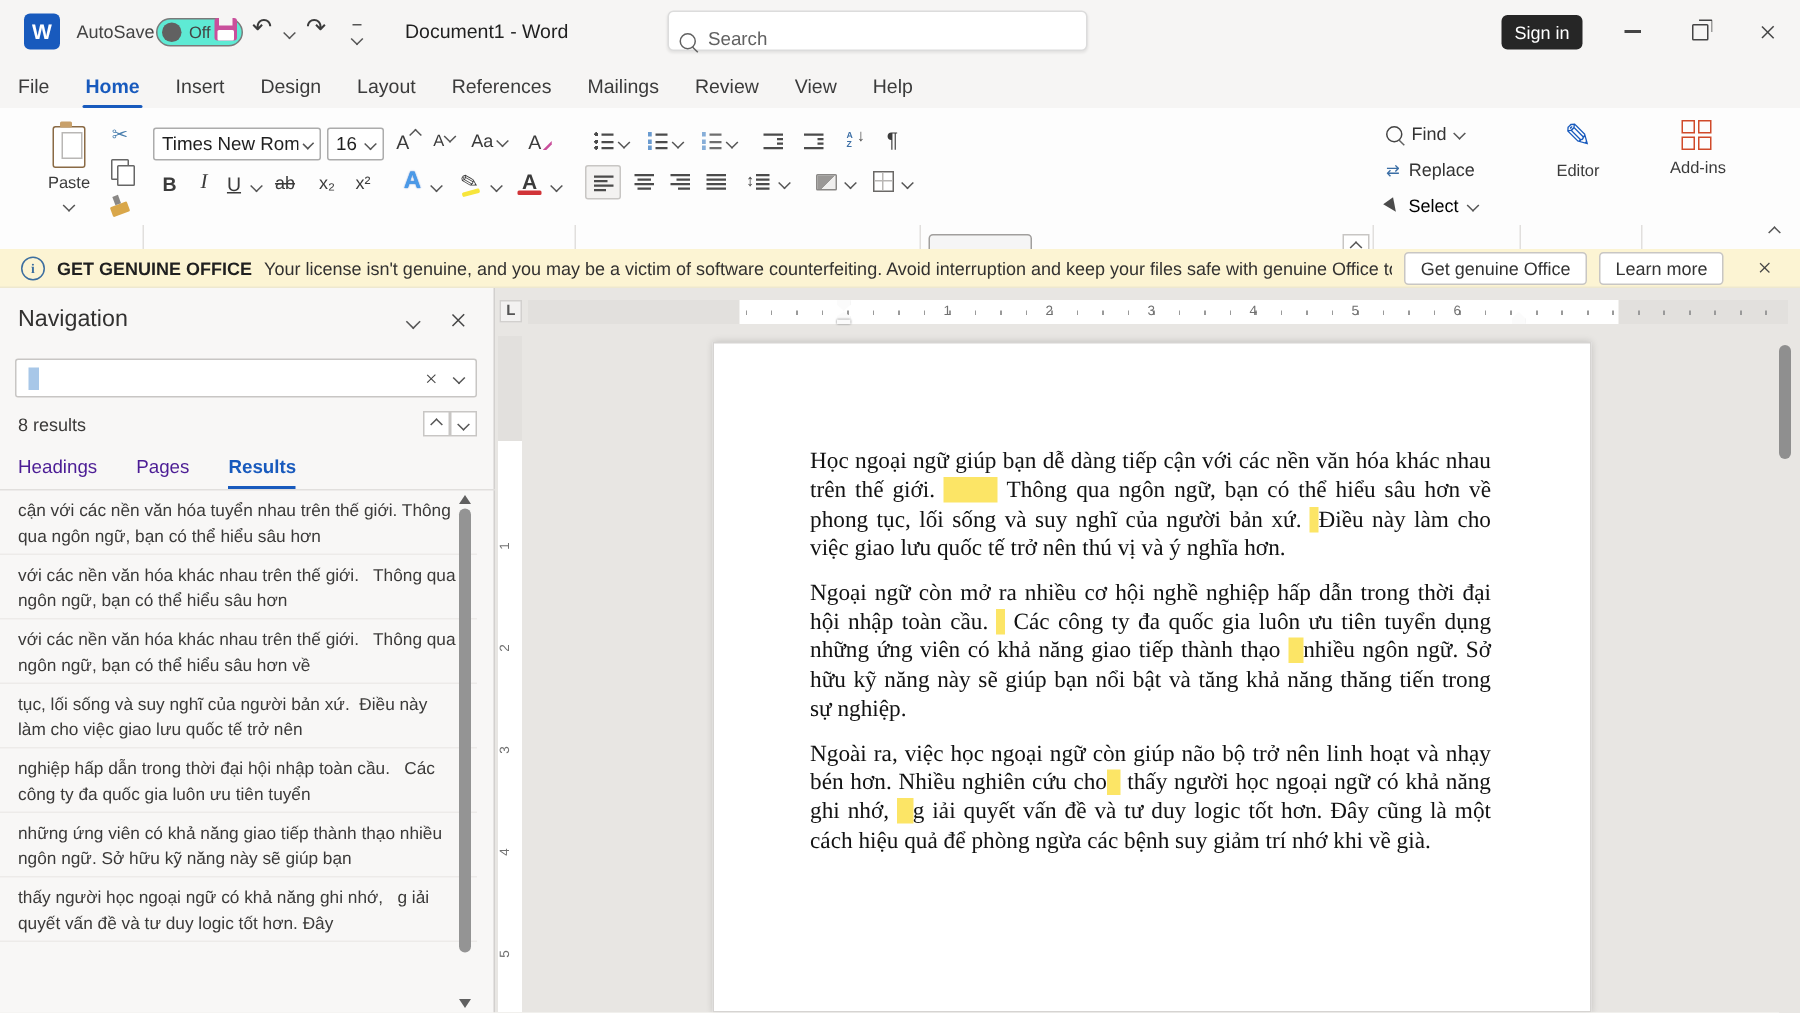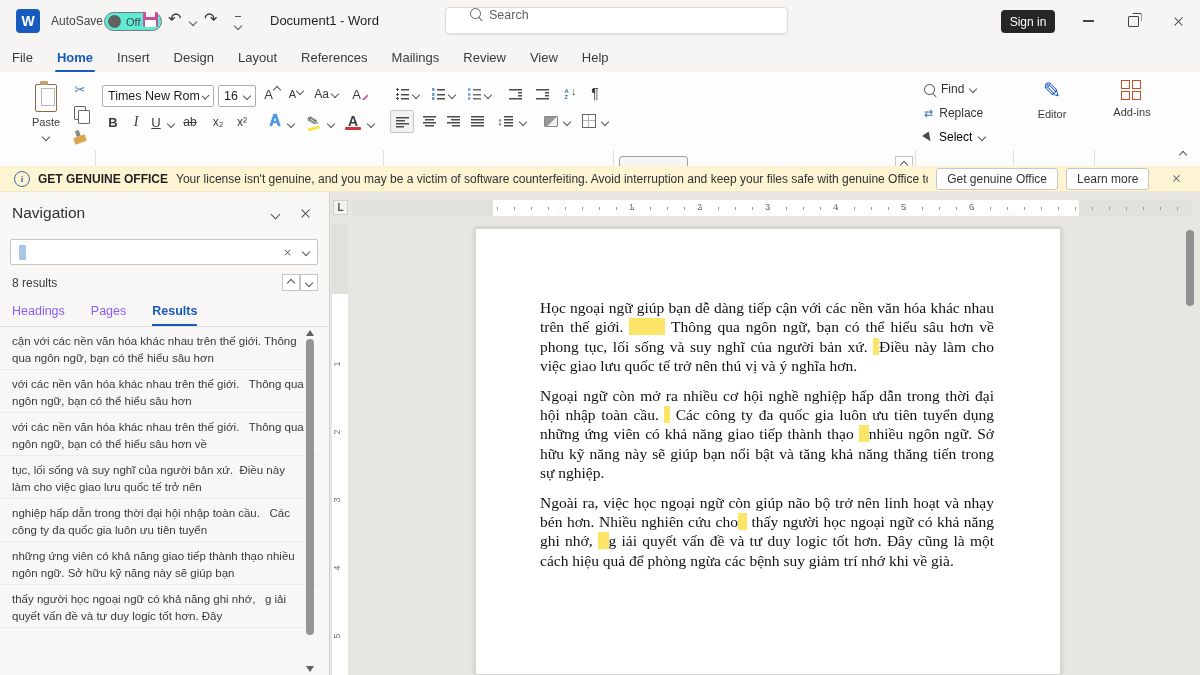--- a/index.html
+++ b/index.html
@@ -15,22 +15,22 @@
   .knob{width:13px;height:13px;border-radius:50%;background:#616161}
   .floppy{left:143px;top:12px;width:15px;height:15px;background:#c94f9b;border-radius:2px}
   .floppy i{position:absolute;left:3px;top:0;width:9px;height:5px;background:#f6f5f4}
   .floppy u{position:absolute;left:2px;top:8px;width:11px;height:7px;background:#fff;border-radius:1px}
   .tbtn{color:#3b3b3b;font-size:16px;line-height:1}
   .cv{display:inline-block;width:5px;height:5px;border-right:1.3px solid #555;border-bottom:1.3px solid #555;
       transform:rotate(45deg);vertical-align:middle}
   .cvu{transform:rotate(-135deg)}
   .qat{border-top:1.4px solid #555;padding-top:1px}
   .doctitle{left:270px;top:13px;font-size:13px;color:#1f1f1f}
-  .searchpill{left:445px;top:7px;width:343px;height:27px;background:#fff;border:1px solid #dcdcdc;border-radius:4px;
-              box-shadow:0 1px 2px rgba(0,0,0,.08);display:flex;align-items:flex-start;padding-left:24px;box-sizing:border-box;gap:8px}
+  .searchpill{left:445px;top:7px;width:280px;height:27px;background:#fff;border:1px solid #dcdcdc;border-radius:4px;
+              box-shadow:0 1px 2px rgba(0,0,0,.08);display:flex;align-items:flex-end;padding-left:7px;box-sizing:border-box;gap:8px}
   .mag{width:9px;height:9px;border:1.4px solid #616161;border-radius:50%;position:relative;flex:none}
   .mag::after{content:"";position:absolute;left:8px;top:8px;width:5px;height:1.4px;background:#616161;transform:rotate(45deg);transform-origin:0 0}
   .searchtext{color:#616161;font-size:12.5px}
   .signin{left:1001px;top:10px;width:54px;height:23px;background:#262626;color:#fff;border-radius:4px;
           display:flex;align-items:center;justify-content:center;font-size:12px}
   .winctl{top:0;width:44px;height:42px;display:flex;align-items:center;justify-content:center;color:#444}
   .restoreicon{width:9px;height:9px;border:1.1px solid #444;border-radius:1px;position:relative}
   .restoreicon::before{content:"";position:absolute;left:2px;top:-4px;width:9px;height:9px;border:1.1px solid #444;border-radius:1px;
         clip-path:polygon(20% 0,100% 0,100% 80%,80% 80%,80% 20%,20% 20%)}
   .xbar{position:relative;width:11px;height:11px}
@@ -110,21 +110,21 @@
          display:flex;align-items:center;justify-content:center;flex:none;font-family:"Liberation Serif",serif}
   .noticebtn{height:20px;border:1px solid #c8c6c4;border-radius:3px;background:#fff;display:flex;align-items:center;
              padding:0 10px;font-size:12px;color:#333;white-space:nowrap}
   
   #navpane{left:0;top:192px;width:330px;height:483px;background:#f8f7f6;border-right:1px solid #d2d0ce;box-sizing:border-box}
   .navtitle{left:12px;top:12px;font-size:15.5px;color:#323130}
   .navsearch{left:10px;top:47px;width:308px;height:26px;background:#fff;border:1px solid #c8c6c4;border-radius:2px;
              display:flex;align-items:center;padding:0 8px;box-sizing:border-box}
   .caretblock{width:7px;height:15px;background:#a8c7e8}
   .navtabs{left:0;top:103px;width:330px;height:32px;display:flex;padding-left:12px;gap:26px;box-sizing:border-box;border-bottom:1px solid #e1dfdd}
-  .navtab{font-size:12.5px;color:#8b5cf6;display:flex;align-items:center;position:relative}
+  .navtab{font-size:12.5px;color:#4c1d95;display:flex;align-items:center;position:relative}
   .navtab.active{color:#185abd;font-weight:600}
   .navtab.active::after{content:"";position:absolute;left:0;right:0;bottom:0;height:2.5px;background:#185abd}
   .navlist{left:0;top:135px;width:318px;height:348px}
   .nav-item{padding:6px 14px 6px 12px;font-size:11.5px;line-height:17px;color:#3b3a39;border-bottom:1px solid #edebe9;
             height:30px;overflow:hidden;white-space:pre-wrap}
   .vscroll{position:absolute;right:4px;top:12px;width:8px;height:296px;background:#949494;border-radius:4px}
   .tri{width:0;height:0;border-left:4px solid transparent;border-right:4px solid transparent;position:absolute;right:4px}
   .tri.up{border-bottom:6px solid #606060;top:3px}
   .tri.down{border-top:6px solid #606060;bottom:3px}
   
@@ -417,21 +417,21 @@
     </span>
   <span class="abs minibtn" style="left:300px;top:82px">
       <span class="cv"></span>
     </span>
   <div class="abs navtabs">
     <span class="navtab">Headings</span>
     <span class="navtab">Pages</span>
     <span class="navtab active">Results</span>
   </div>
   <div class="abs navlist">
-    <div class="nav-item">cận với các nền văn hóa khác nhau trên thế giới. Thông qua ngôn ngữ, bạn có thể hiểu sâu hơn</div>
+    <div class="nav-item">cận với các nền văn hóa tuyển nhau trên thế giới. Thông qua ngôn ngữ, bạn có thể hiểu sâu hơn</div>
     <div class="nav-item">với các nền văn hóa khác nhau trên thế giới.   Thông qua ngôn ngữ, bạn có thể hiểu sâu hơn</div>
     <div class="nav-item">với các nền văn hóa khác nhau trên thế giới.   Thông qua ngôn ngữ, bạn có thể hiểu sâu hơn về</div>
     <div class="nav-item">tục, lối sống và suy nghĩ của người bản xứ.  Điều này làm cho việc giao lưu quốc tế trở nên</div>
     <div class="nav-item">nghiệp hấp dẫn trong thời đại hội nhập toàn cầu.   Các công ty đa quốc gia luôn ưu tiên tuyển</div>
     <div class="nav-item">những ứng viên có khả năng giao tiếp thành thạo nhiều ngôn ngữ. Sở hữu kỹ năng này sẽ giúp bạn</div>
     <div class="nav-item">thấy người học ngoại ngữ có khả năng ghi nhớ,   g iải quyết vấn đề và tư duy logic tốt hơn. Đây</div>
     <span class="tri up"></span>
     <div class="vscroll"></div>
     <span class="tri down"></span>
   </div>

